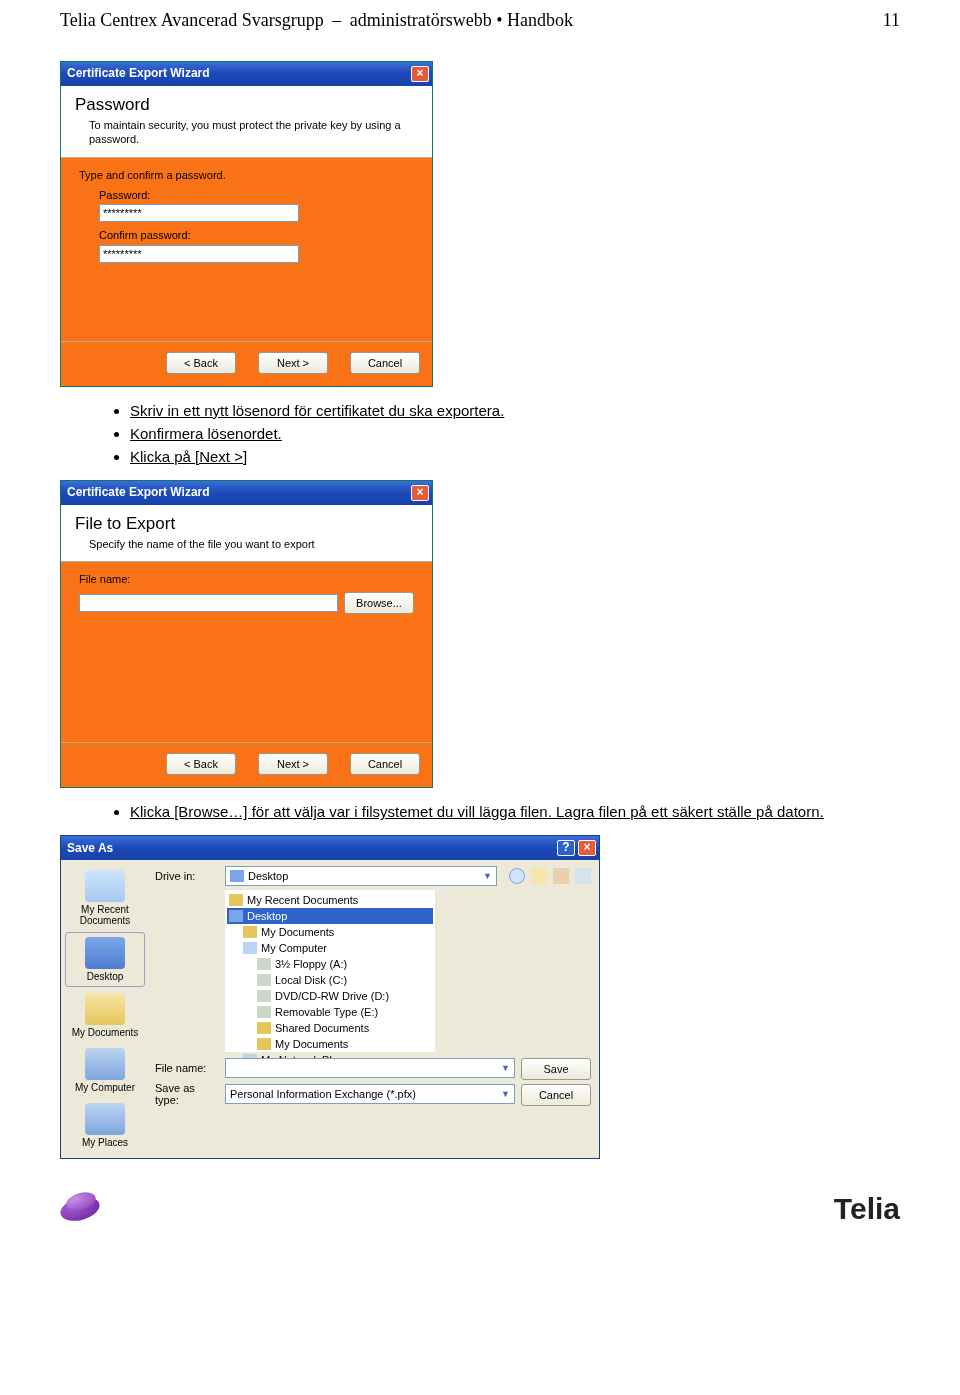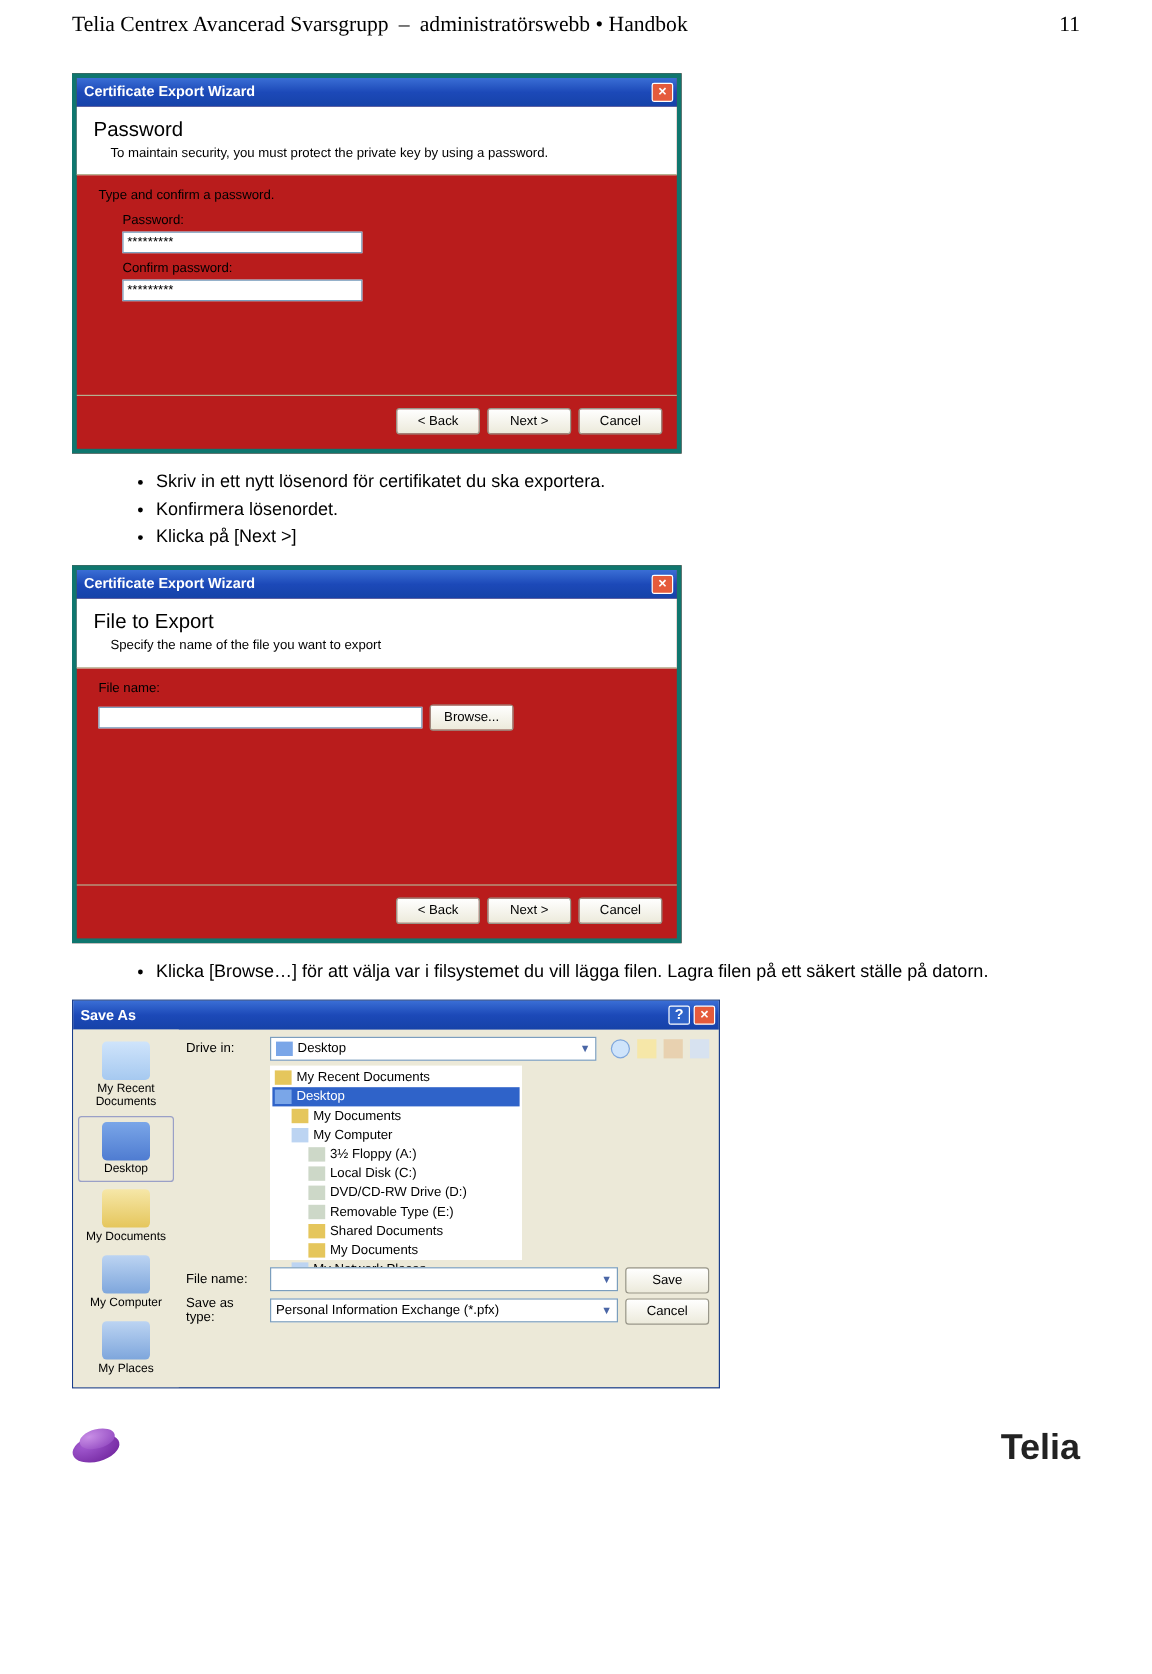--- a/index.html
+++ b/index.html
@@ -20,28 +20,29 @@
     margin-bottom: 30px;
     display: flex;
     justify-content: space-between;
   }
   .header-left { }
   .header-right { }
   .hyphen { margin: 0 4px; }
   .bullet-list {
     margin: 15px 0 15px 30px;
     font-size: 15px;
+    text-decoration: underline;
   }
   .bullet-list li { margin: 6px 0; }
 
   
   .wizard {
-    width: 508px;
-    border: 4px solid #0f766e;
-    background: #b91c1c;
+    width: 373px;
+    border: 1px solid #0f766e;
+    background: #f97316;
     font-size: 11px;
     line-height: 1.3;
     margin-bottom: 10px;
   }
   .wizard .titlebar {
     display: flex;
     align-items: center;
     justify-content: space-between;
     height: 24px;
     padding: 0 3px 0 6px;
@@ -90,21 +91,21 @@
     margin-left: 0; margin-top: 4px;
   }
   .file-input {
     width: 270px; height: 18px;
     border: 1px solid #7b9ebd;
     background: #fff;
     padding: 1px 3px;
   }
   .wizard .hr { height: 1px; background: #b5b090; margin: 4px 0 0 0; }
   .wizard-footer {
-    display: flex; justify-content: flex-end; gap: 6px;
+    display: flex; justify-content: flex-end; gap: 22px;
     padding: 10px 12px 12px 12px;
     margin-left: 28px;
   }
   .btn {
     min-width: 70px;
     height: 22px;
     font-size: 11px;
     background: linear-gradient(to bottom,#fff,#eceadb);
     border: 1px solid #99978a;
     border-radius: 3px;

